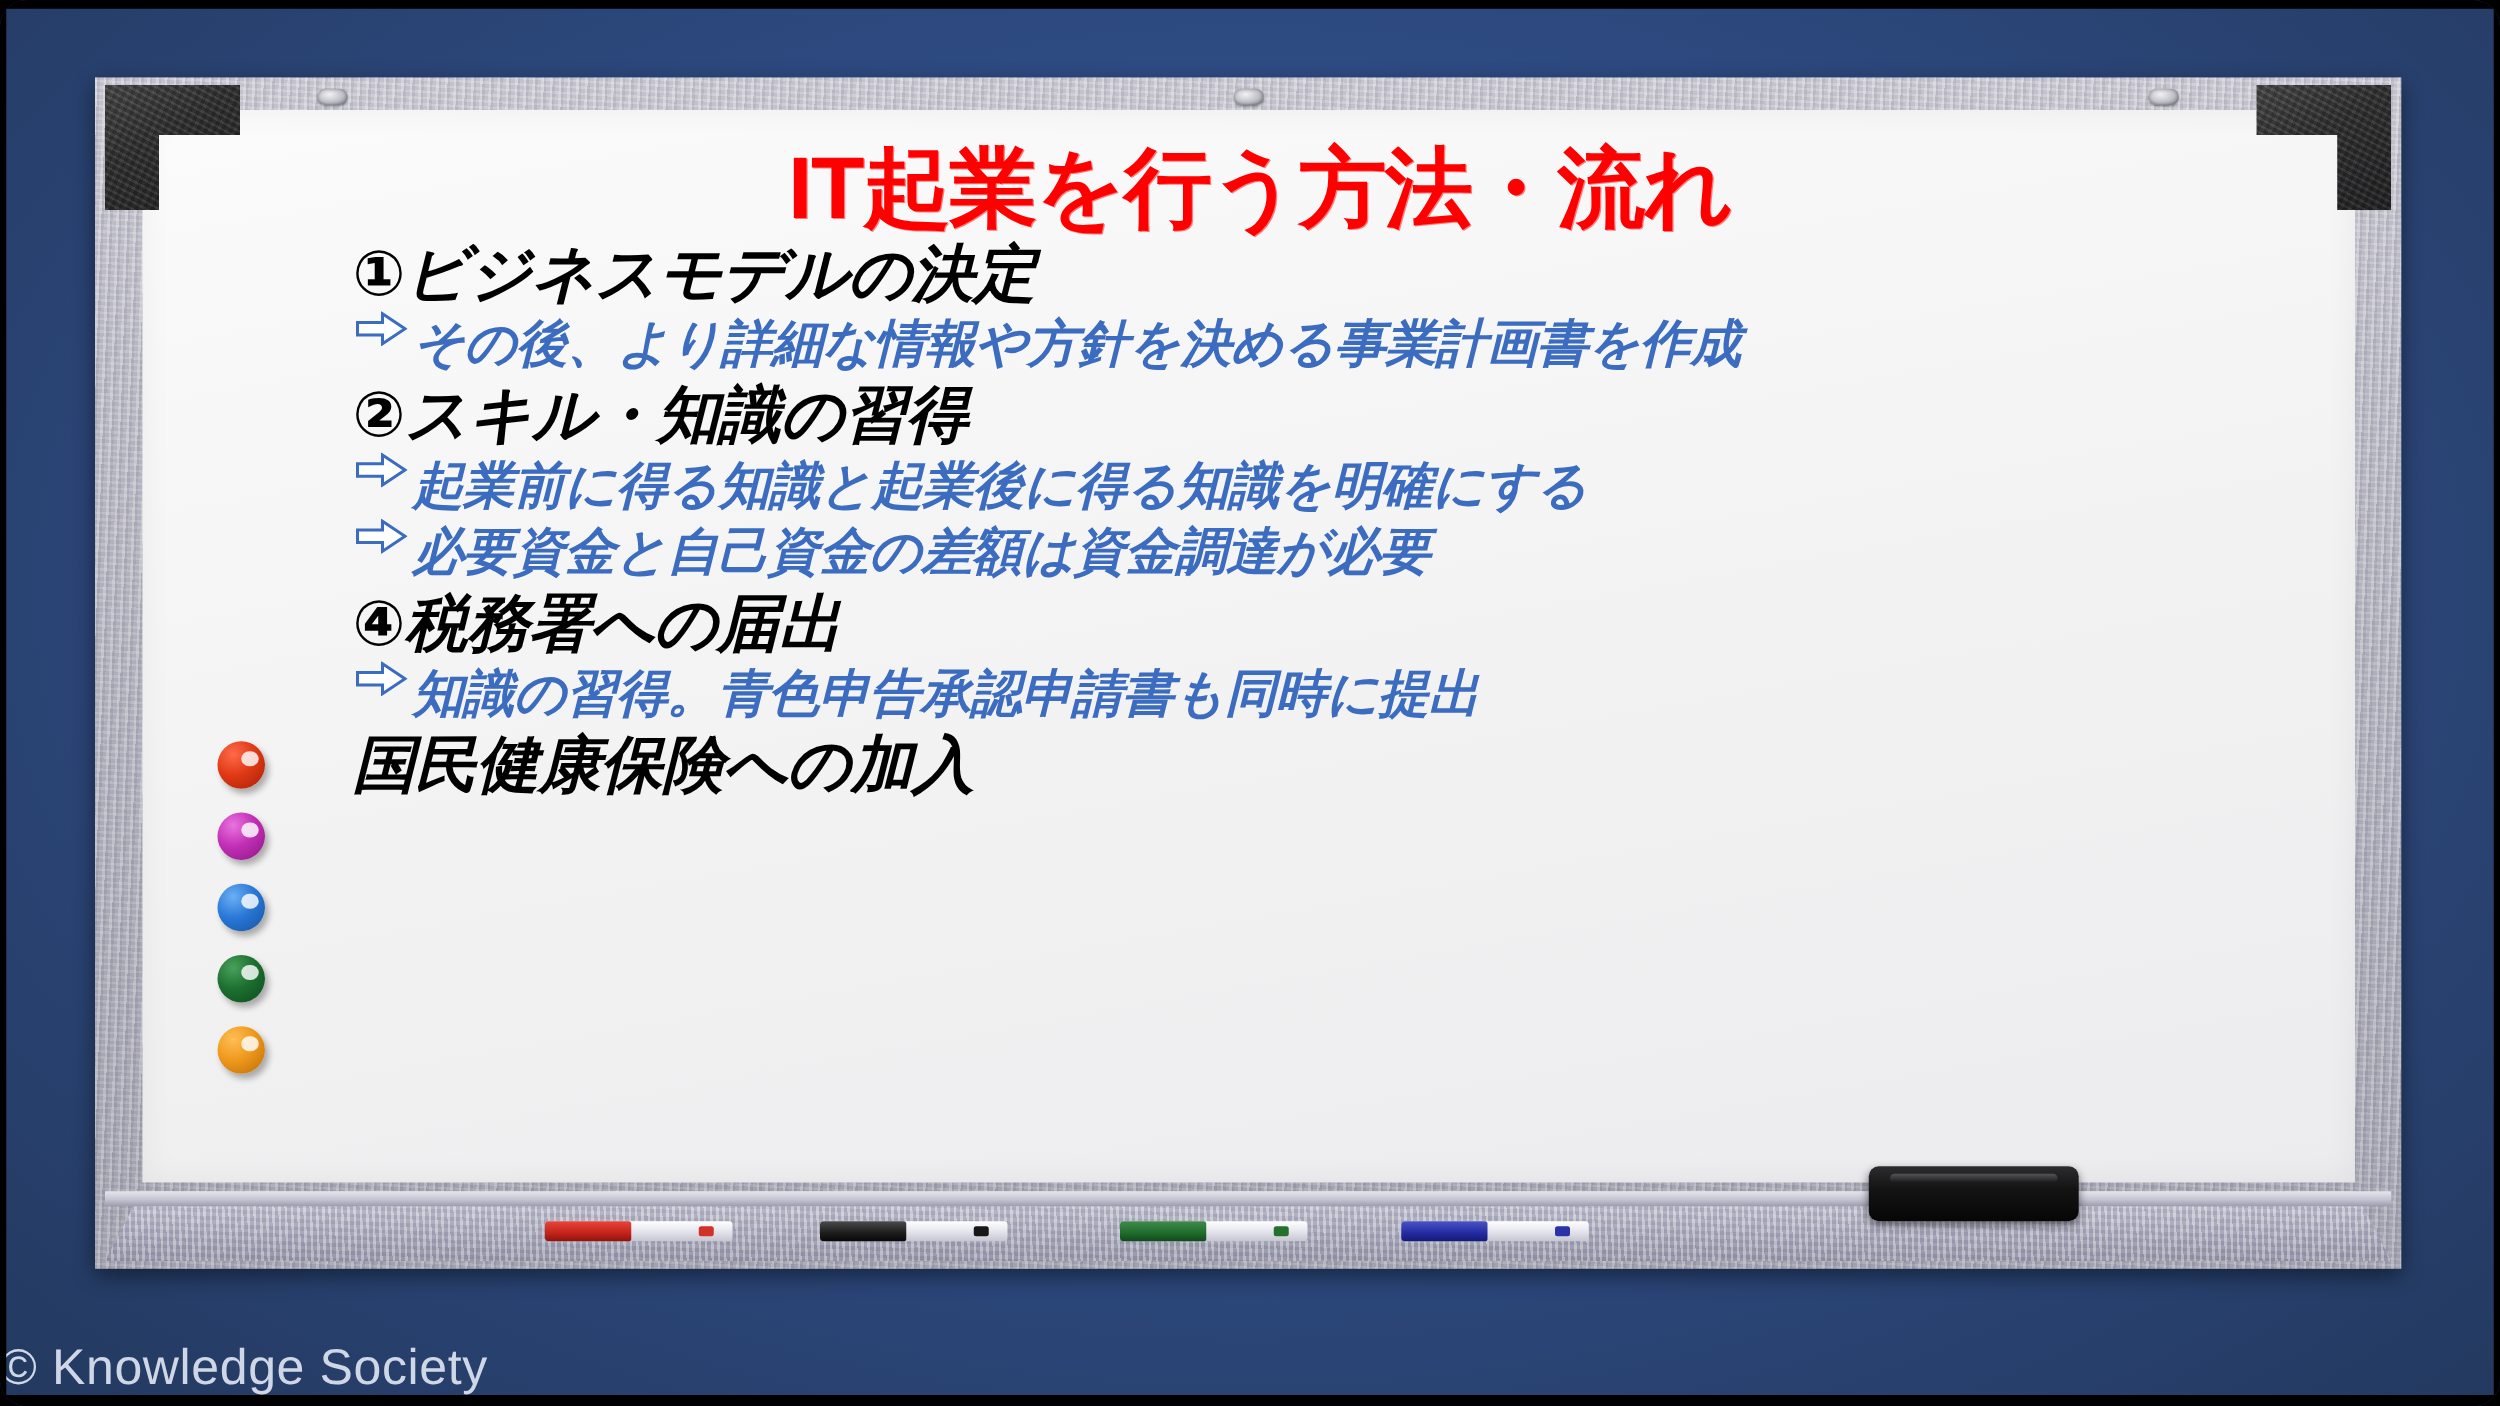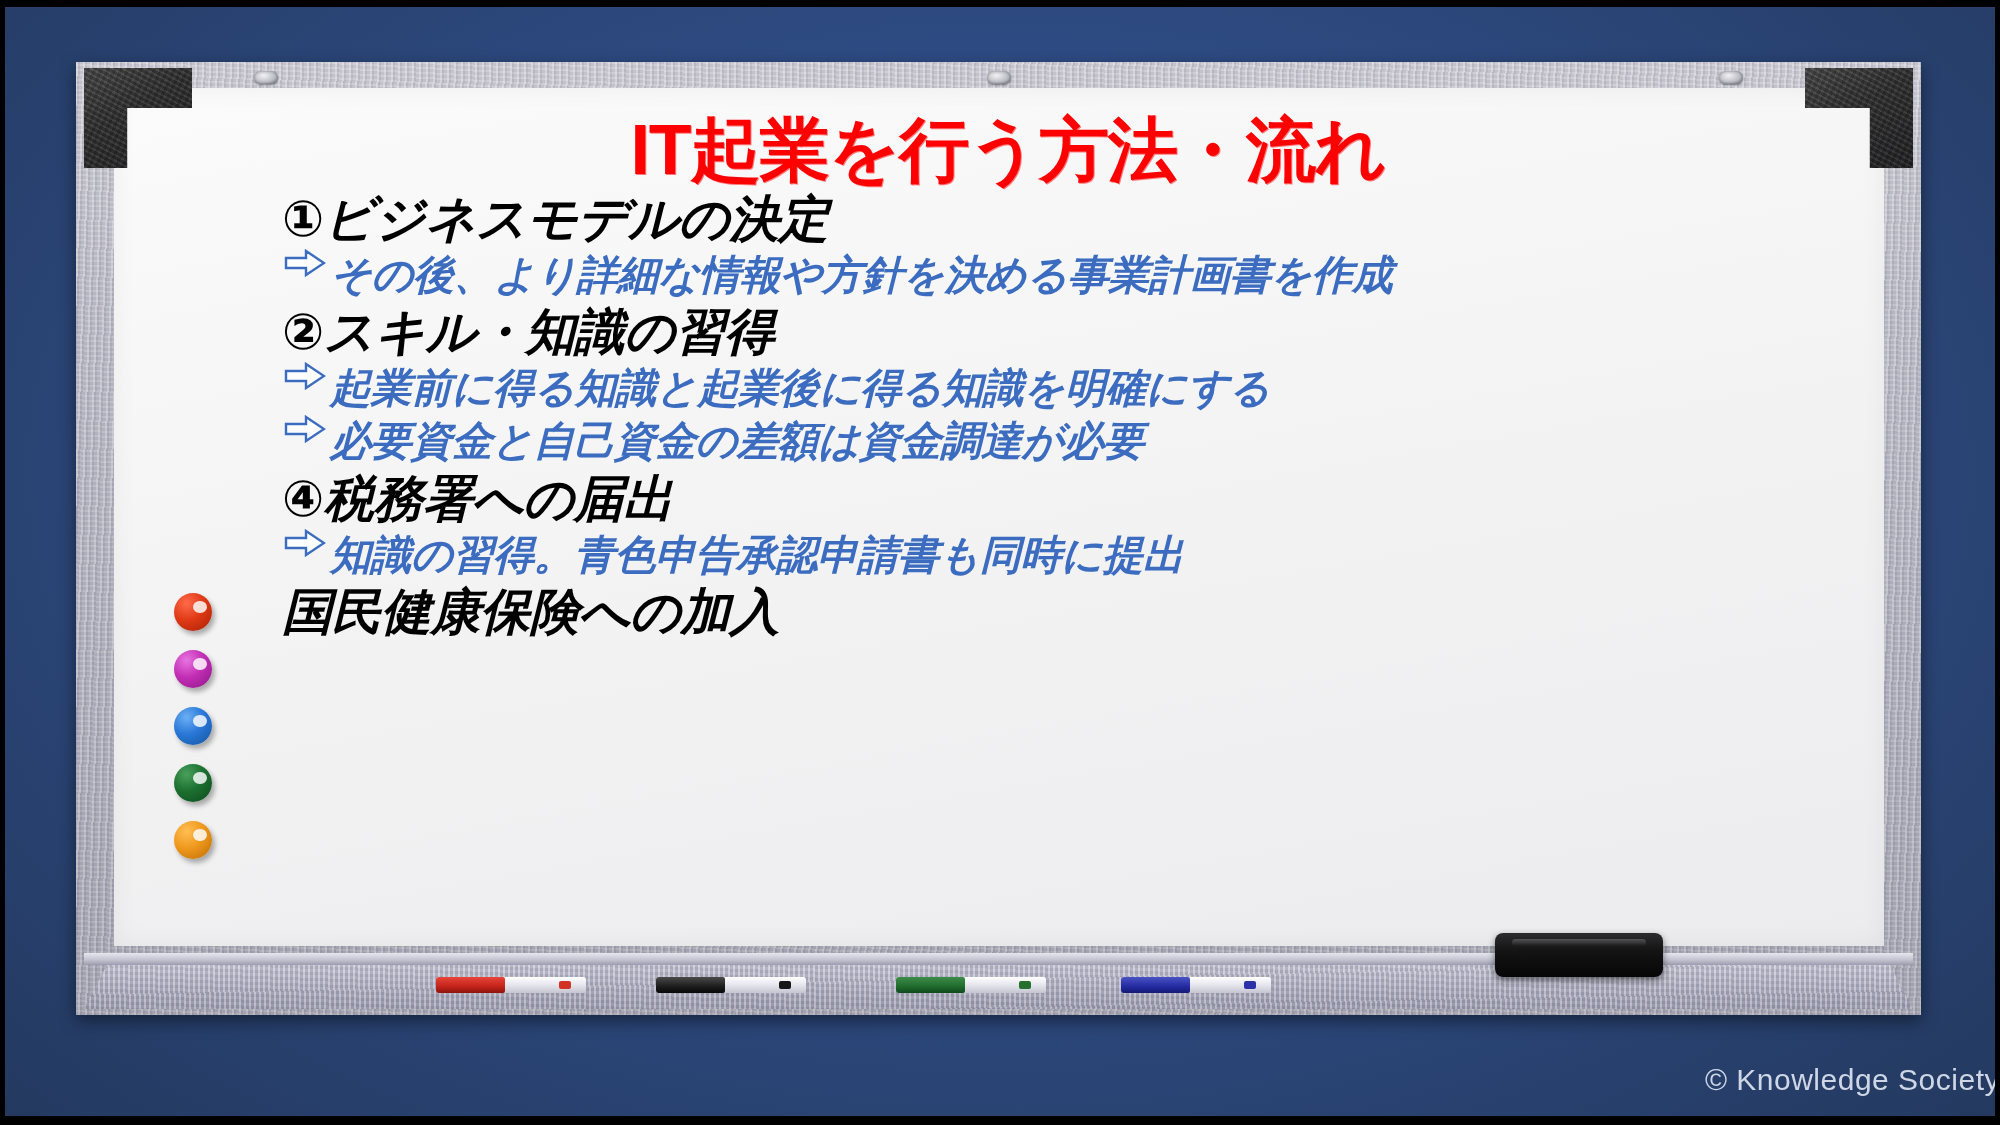--- a/index.html
+++ b/index.html
@@ -15,20 +15,21 @@
     font-family: "Liberation Sans", "DejaVu Sans", sans-serif;
   }
 
   
   .slide {
     position: relative;
     width: 2000px;
     height: 1125px;
     background: radial-gradient(ellipse at 50% 42%, #3a5b96 0%, #2e4b83 45%, #23395f 100%);
     overflow: hidden;
+    border-radius: 21px;
   }
   .edge-top, .edge-bottom, .edge-left, .edge-right {
     position: absolute;
     background: #000;
     z-index: 60;
   }
   .edge-top    { left: 0; top: 0; width: 2000px; height: 7px; }
   .edge-bottom { left: 0; bottom: 0; width: 2000px; height: 9px; }
   .edge-left   { left: 0; top: 0; width: 5px; height: 1125px; }
   .edge-right  { right: 0; top: 0; width: 5px; height: 1125px; }
@@ -251,25 +252,25 @@
     height: 28px;
     position: relative;
   }
   .arrow-icon svg { display: block; }
   .sub-text { display: inline-block; }
 
   
   .footer {
     position: absolute;
     left: 0;
-    bottom: 28px;
+    bottom: 8px;
     width: 100%;
-    text-align: right;
+    text-align: left;
     color: #cfd6e6;
-    font-size: 30px;
+    font-size: 40px;
     letter-spacing: 0.5px;
     z-index: 40;
   }
 </style>
 </head>
 <body>
 
 <div class="slide">
 
   <div class="whiteboard">

